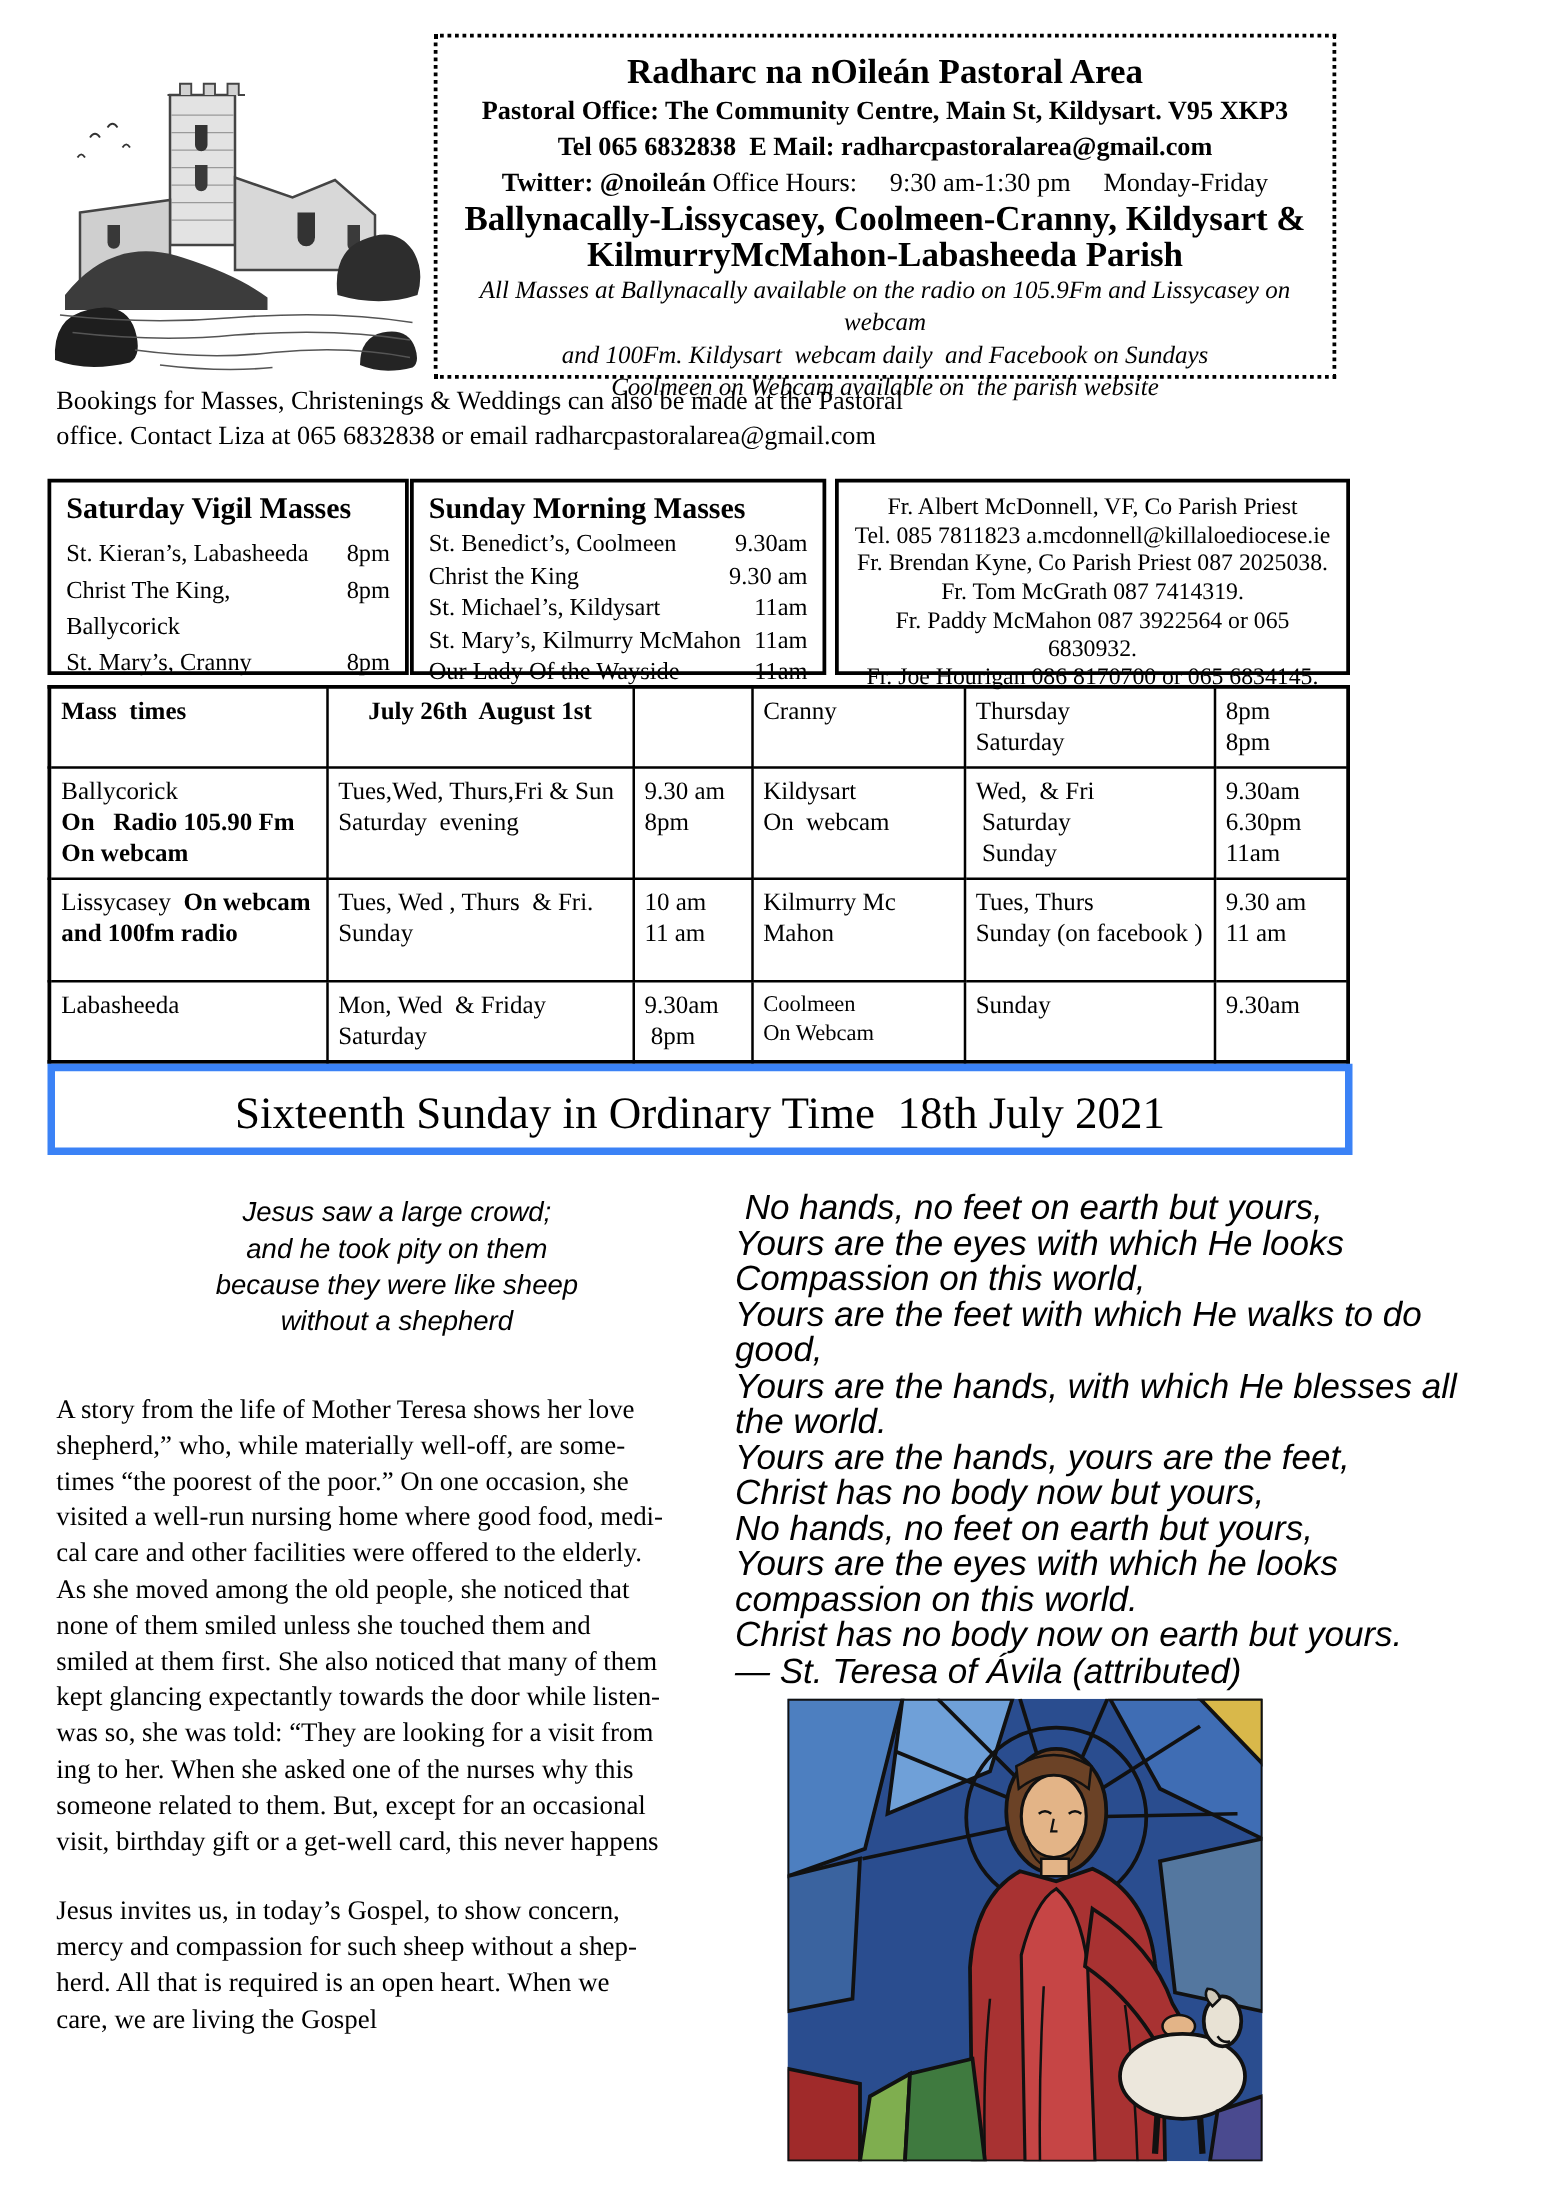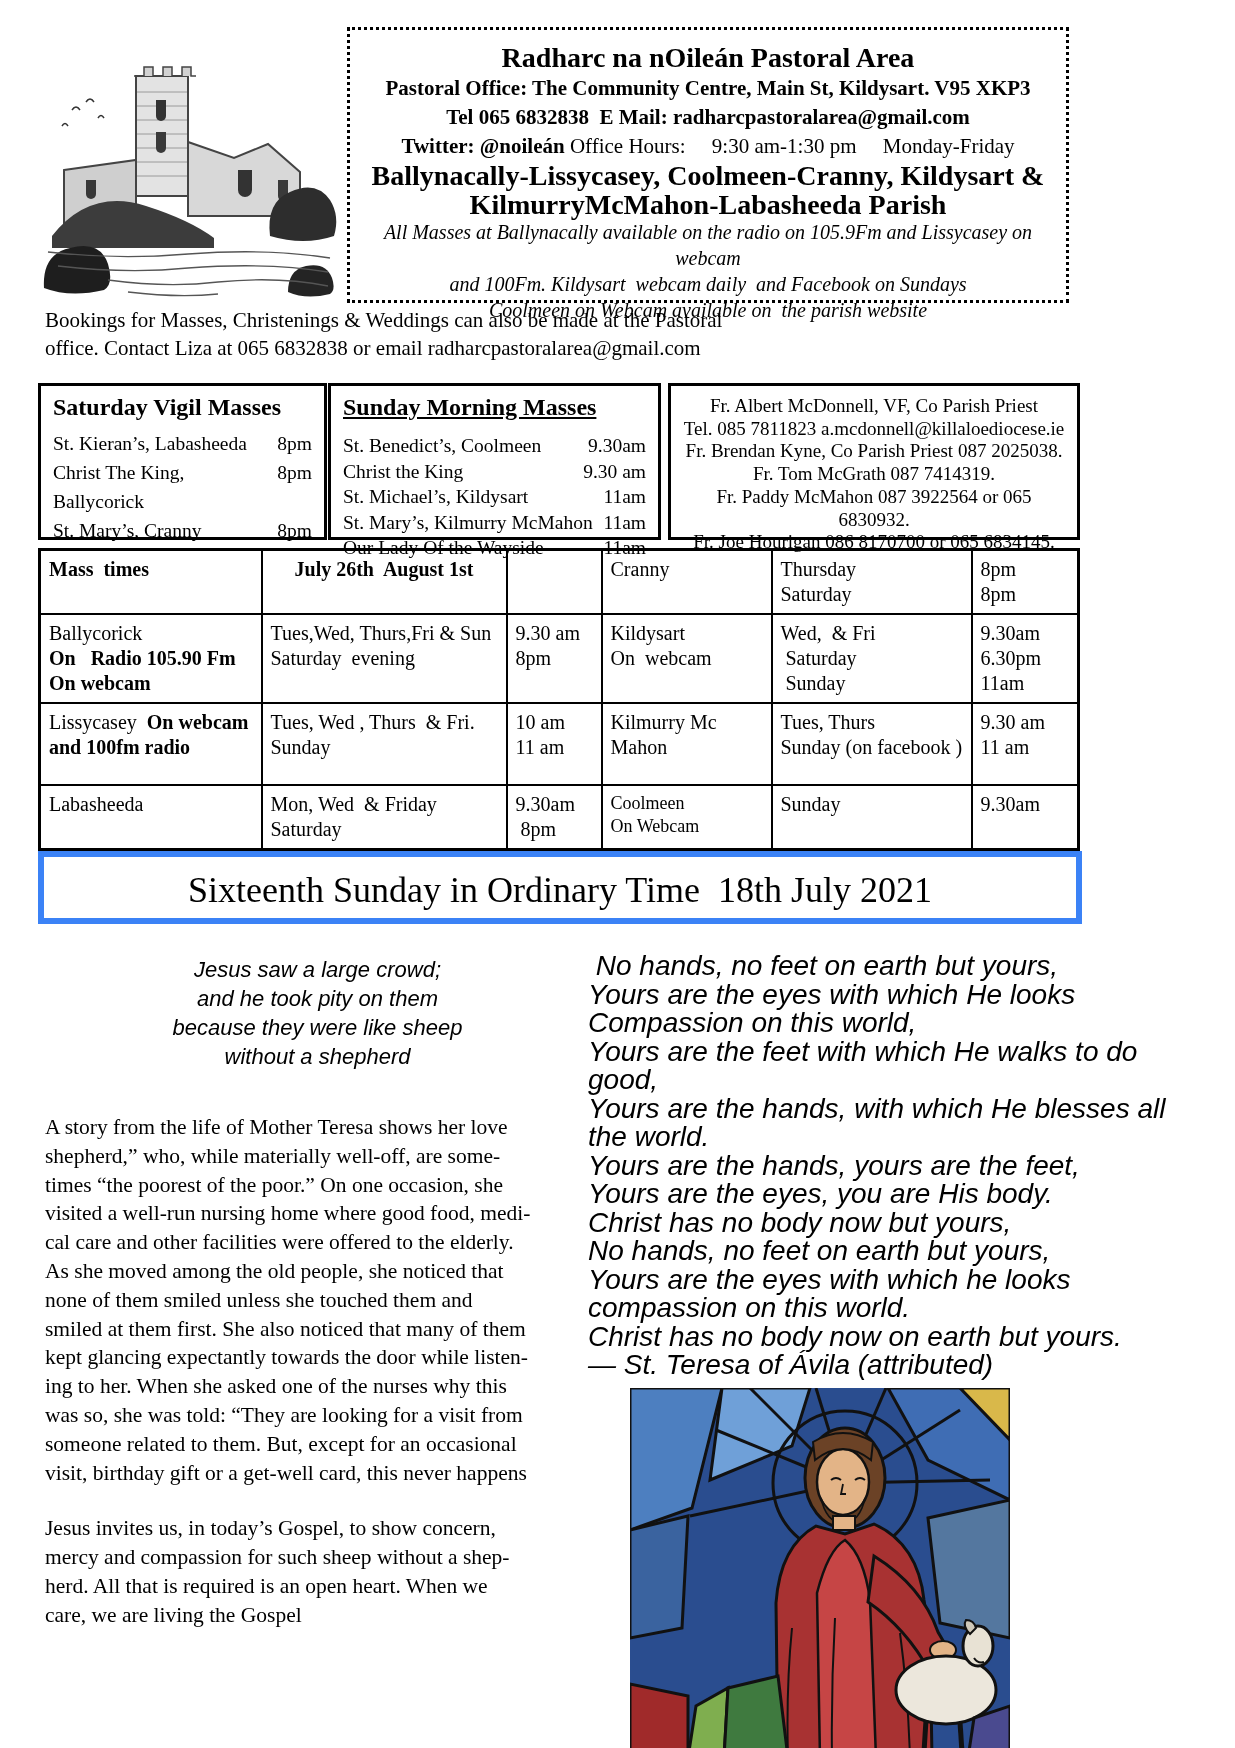--- a/index.html
+++ b/index.html
@@ -34,21 +34,21 @@
   
   .info-box { position:absolute; top:383px; height:157px;
               border:3px solid #000; box-sizing:border-box;
               padding:8px 12px 0 12px; }
   #vigil-box  { left:38px;  width:289px; }
   #sunday-box { left:328px; width:333px; }
   #priests-box{ left:668px; width:412px; text-align:center;
                 font-size:19px; line-height:22.7px; padding-top:9px; }
   .ib-title { font-weight:bold; font-size:24px; }
   #vigil-box  .ib-title { margin-bottom:8px; }
-  #sunday-box .ib-title { margin-bottom:12px;text-decoration:underline; }
+  #sunday-box .ib-title { margin-bottom:2px; }
   .ib-row { display:flex; justify-content:space-between; font-size:19.5px; }
   #vigil-box  .ib-row { line-height:29px; }
   #sunday-box .ib-row { line-height:25.5px; }
 
   
   .mass-table { position:absolute; left:38px; top:548px;
                 border-collapse:collapse; table-layout:fixed;
                 border:3px solid #000; }
   .mass-table td { border:2px solid #000; vertical-align:top;
                    padding:6px 8px; font-size:20px; line-height:25px; }
@@ -316,42 +316,41 @@
     <div class="para" data-bind-list="story_lines">
         <div>A story from the life of Mother Teresa shows her love</div>
         <div>shepherd,” who, while materially well-off, are some-</div>
         <div>times “the poorest of the poor.” On one occasion, she</div>
         <div>visited a well-run nursing home where good food, medi-</div>
         <div>cal care and other facilities were offered to the elderly.</div>
         <div>As she moved among the old people, she noticed that</div>
         <div>none of them smiled unless she touched them and</div>
         <div>smiled at them first. She also noticed that many of them</div>
         <div>kept glancing expectantly towards the door while listen-</div>
+        <div>was so, she was told: “They are looking for a visit from</div>
         <div>ing to her. When she asked one of the nurses why this</div>
-        <div>was so, she was told: “They are looking for a visit from</div>
         <div>someone related to them. But, except for an occasional</div>
         <div>visit, birthday gift or a get-well card, this never happens</div>
       </div>
     <div class="para second" data-bind-list="gospel_invite_lines">
         <div>Jesus invites us, in today’s Gospel, to show concern,</div>
         <div>mercy and compassion for such sheep without a shep-</div>
         <div>herd. All that is required is an open heart. When we</div>
         <div>care, we are living the Gospel</div>
       </div>
   </div>
 
   <div class="right-col">
     <div class="poem" data-bind-list="poem_lines">
         <div> No hands, no feet on earth but yours,</div>
         <div>Yours are the eyes with which He looks</div>
         <div>Compassion on this world,</div>
         <div>Yours are the feet with which He walks to do good,</div>
         <div>Yours are the hands, with which He blesses all the world.</div>
         <div>Yours are the hands, yours are the feet,</div>
-        <div>Yours are the eyes, you are His body.</div>
         <div>Christ has no body now but yours,</div>
         <div>No hands, no feet on earth but yours,</div>
         <div>Yours are the eyes with which he looks</div>
         <div>compassion on this world.</div>
         <div>Christ has no body now on earth but yours.</div>
         <div>— St. Teresa of Ávila (attributed)</div>
       </div>
 
     <svg class="glass" viewBox="0 0 380 370" aria-hidden="true">
       <rect width="380" height="370" fill="#2a4d8f"></rect>

